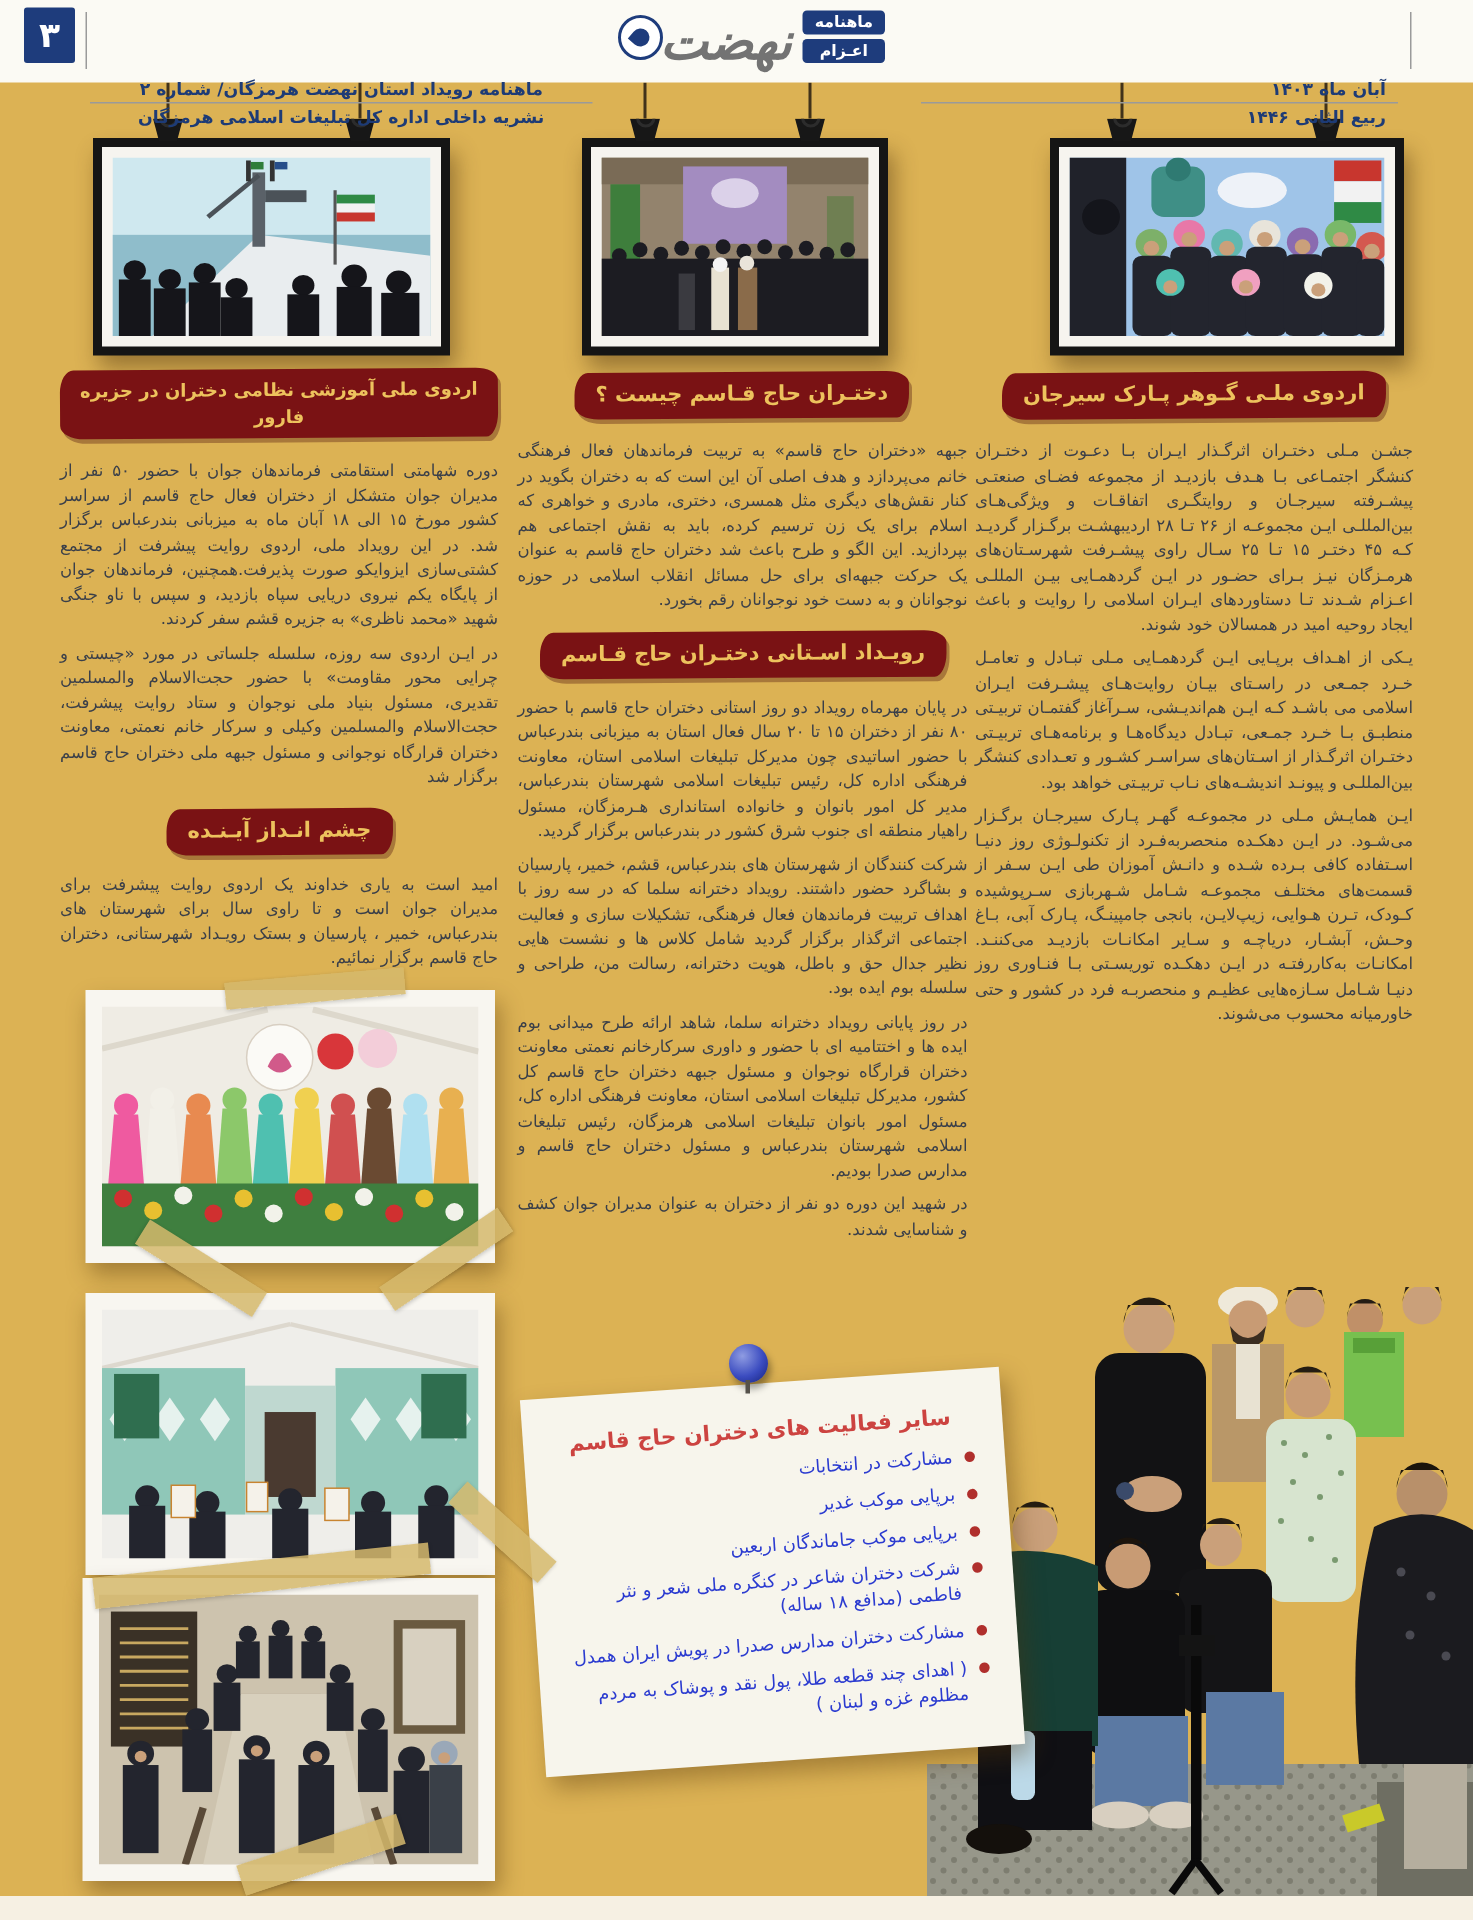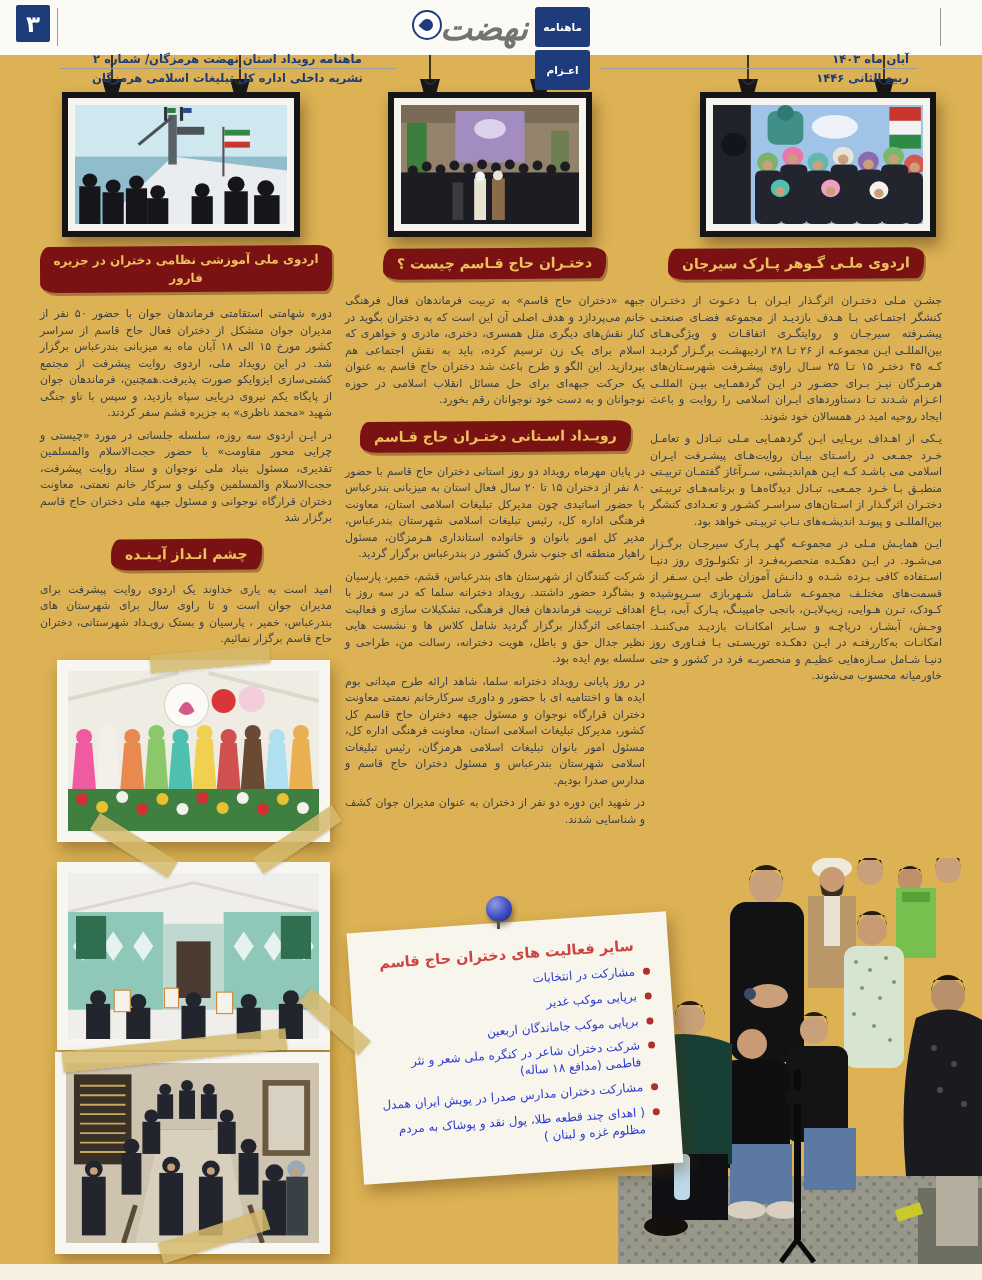--- a/index.html
+++ b/index.html
@@ -7,27 +7,27 @@
         background:#dcb254;font-family:"DejaVu Sans",sans-serif;}
   
   .header{position:absolute;left:0;top:0;width:982px;height:55px;background:#fbfaf4;z-index:5;}
   .pnum{position:absolute;left:16px;top:5px;width:34px;height:37px;background:#1e3c7c;color:#fff;
         font-size:23px;font-weight:bold;display:flex;align-items:center;justify-content:center;border-radius:2px;}
   .vline{position:absolute;top:8px;width:1px;height:38px;background:#9a9a9a;}
   .hdr-group{position:absolute;top:6px;direction:rtl;color:#1d3b76;font-size:11.5px;font-weight:bold;}
   .hdr-group .row{padding:2px 6px;text-align:center;white-space:nowrap;}
   .hdr-group .row.first{border-bottom:1px solid #9a9a9a;margin-top:44px;}
   .hdr-left{left:60px;width:335px;}
-  .hdr-right{left:599px;width:318px;}
+  .hdr-right{left:614px;width:318px;}
   .hdr-right .row{text-align:left;direction:rtl;padding-left:10px;}
   .hdr-right .row{text-align:right;padding-left:0;padding-right:8px;}
   .logo{position:absolute;left:412px;top:2px;width:178px;height:52px;}
   .logo-pills{position:absolute;right:0;top:5px;display:flex;flex-direction:column;gap:3px;}
   .logo-pill{background:#1e3c7c;color:#fff;font-size:10.5px;font-weight:bold;border-radius:3px;
-             padding:13px 8px;text-align:center;line-height:14px;}
+             padding:1px 8px;text-align:center;line-height:14px;}
   .logo-cal{position:absolute;right:62px;top:0px;color:#737373;font-size:34px;font-weight:bold;
             font-style:italic;letter-spacing:-2px;line-height:52px;direction:rtl;}
   .logo-emblem{position:absolute;right:148px;top:8px;width:26px;height:26px;border-radius:50%;
                background:#fff;border:2px solid #1e3c7c;display:flex;align-items:center;justify-content:center;}
   .logo-emblem i{display:block;width:12px;height:12px;border-radius:50% 50% 50% 0;background:#1e3c7c;transform:rotate(40deg);}
   
   .string{position:absolute;width:2px;background:#41321a;z-index:2;}
   .clip{position:absolute;width:20px;height:15px;background:#171717;z-index:3;
         clip-path:polygon(0 0,100% 0,80% 100%,20% 100%);}
   .clip::before{content:'';position:absolute;left:4px;top:-7px;width:9px;height:9px;border:2px solid #2c2c2c;

